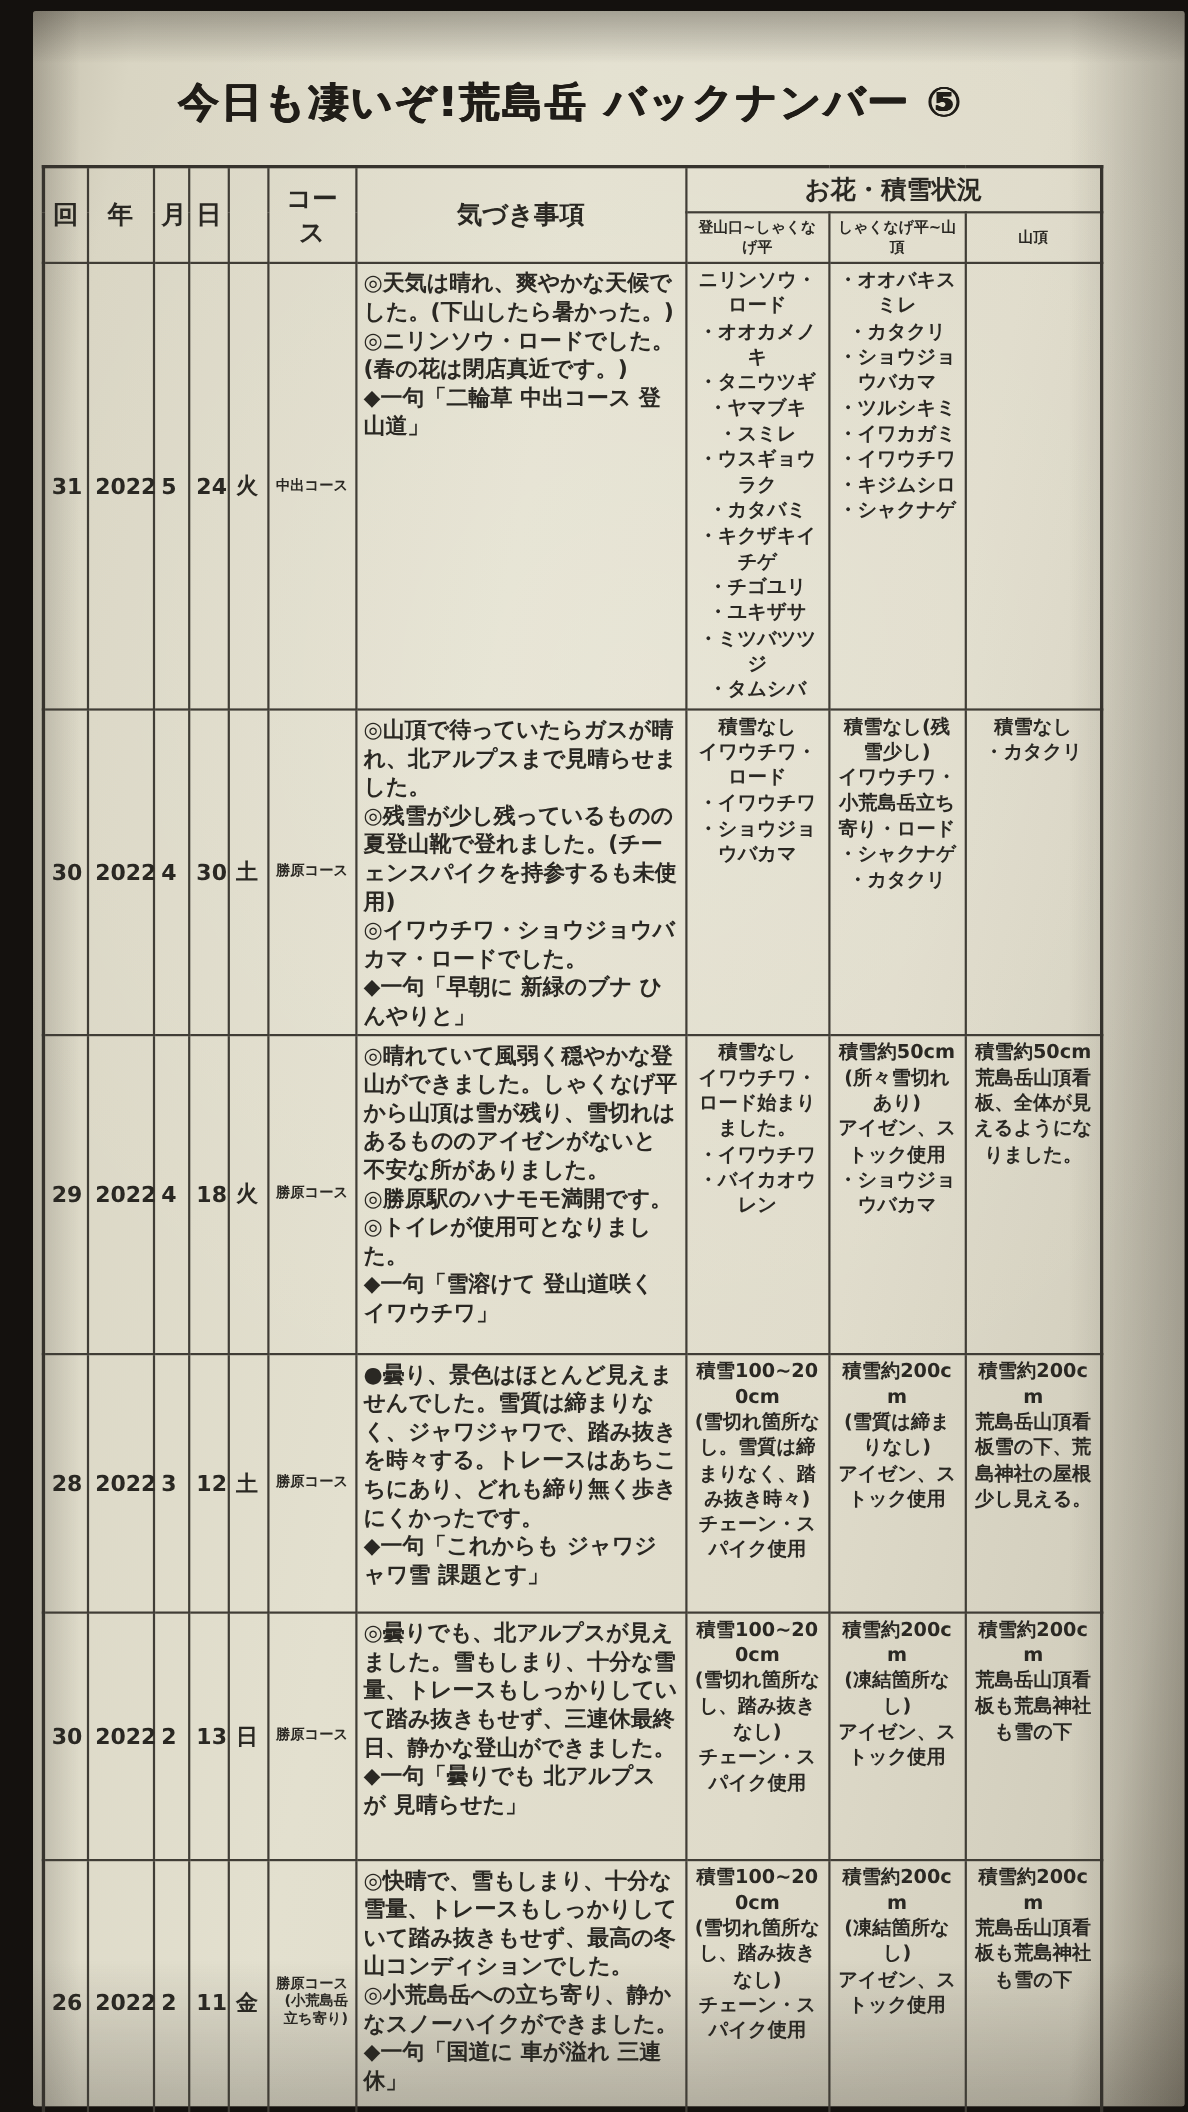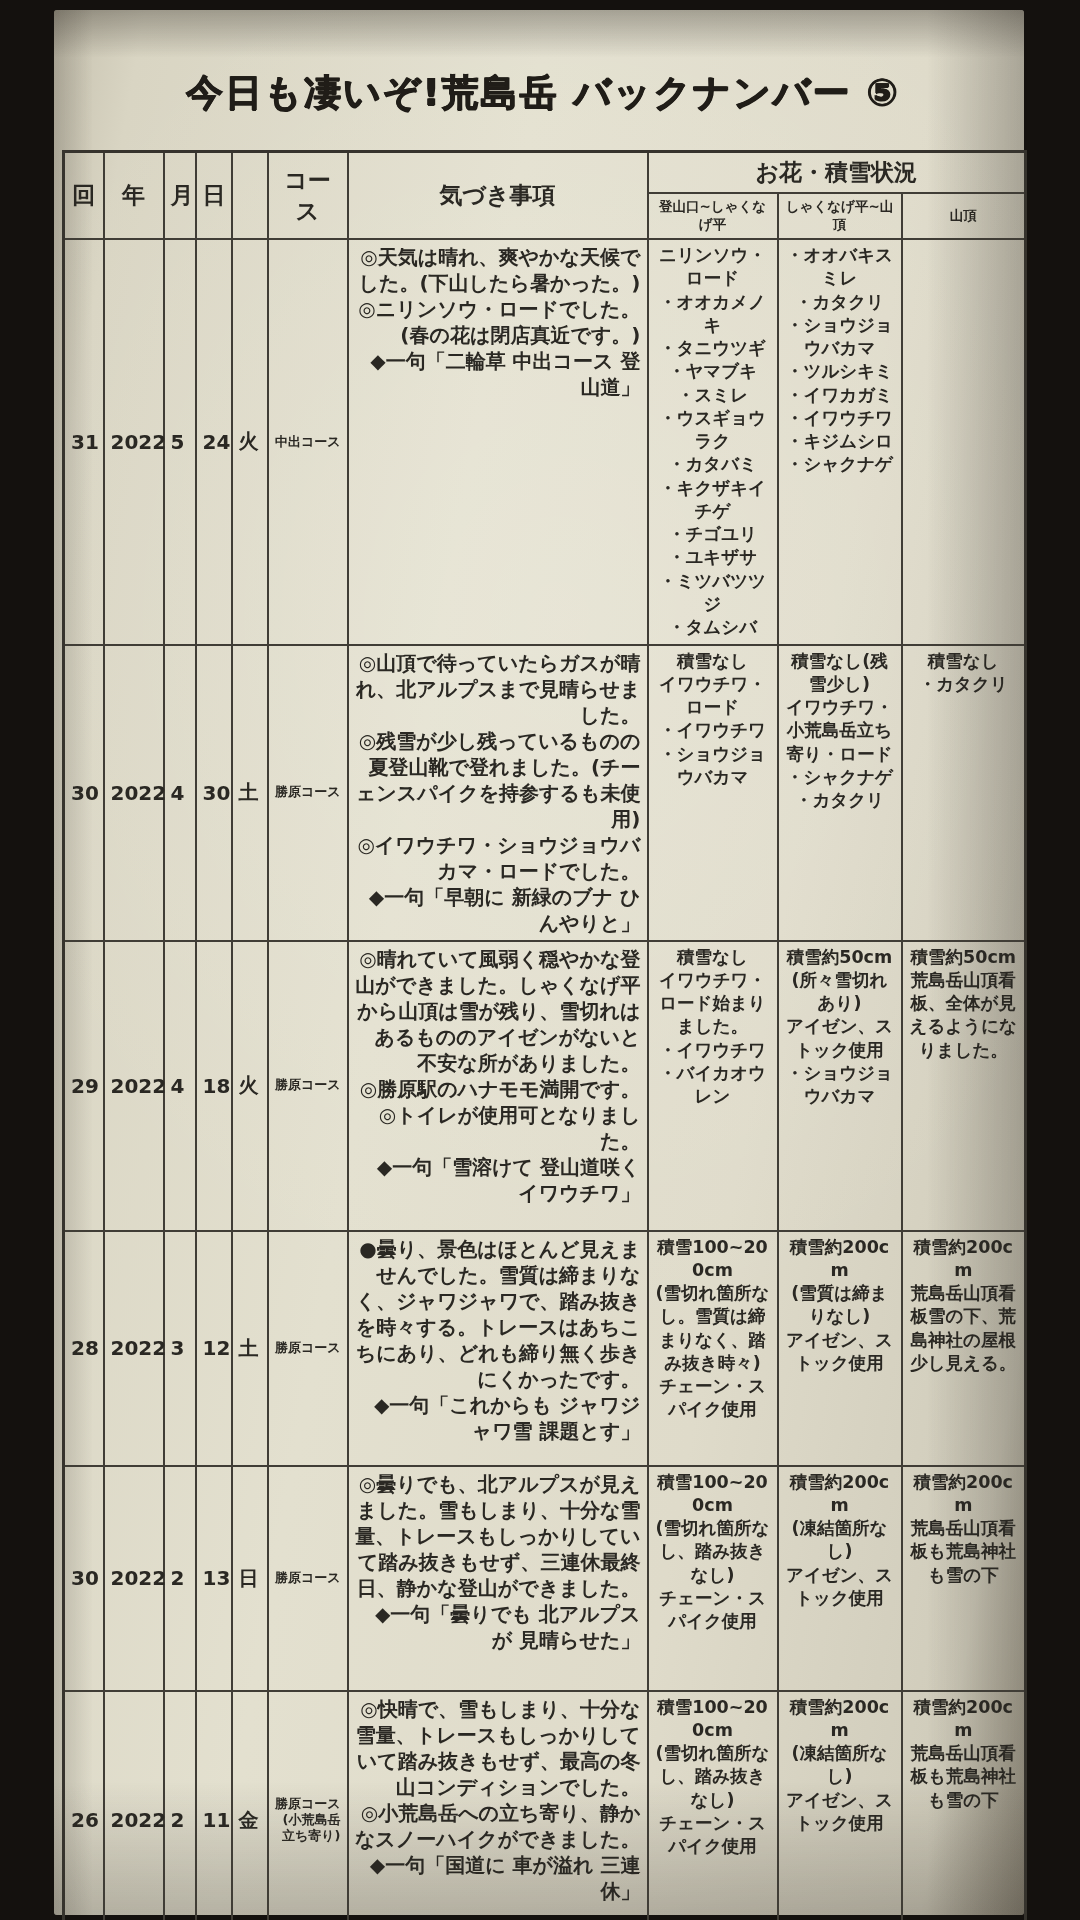--- a/index.html
+++ b/index.html
@@ -1,21 +1,21 @@
 <!DOCTYPE html>
 <html lang="ja"><head>
 <meta charset="utf-8">
 <style>
   html,body{margin:0;padding:0;}
   body{
     width:1080px;height:1920px;overflow:hidden;
     background:#14110e;
     font-family:"DejaVu Sans","Liberation Sans",sans-serif;
   }
-  .photo{position:relative;width:1003px;height:1920px;background:#14110e;margin-left:24px;}
+  .photo{position:relative;width:1080px;height:1920px;background:#14110e;}
   
   .paper{
     position:absolute;left:30px;top:10px;right:3px;bottom:5px;
     background:
       radial-gradient(90% 55% at 52% 32%, rgba(255,255,248,0.20), rgba(255,255,248,0) 70%),
       linear-gradient(100deg,#c6c1af 0%,#d9d5c3 7%,#e3e0cf 38%,#dfdbca 68%,#d0ccbb 92%,#ada795 100%);
     border-radius:3px;
   }
   .paper::after{
     content:"";position:absolute;inset:0;pointer-events:none;border-radius:3px;
@@ -40,21 +40,21 @@
     border:2px solid #403d36;
     padding:4px 6px;
     font-weight:600;
   }
   table.records{border:3px solid #36332d;}
   th{font-size:23px;font-weight:800;text-align:center;vertical-align:middle;padding:2px;}
   th.subhead{font-size:13.5px;font-weight:700;padding:2px 1px;}
   td.c-mid{vertical-align:middle;text-align:left;font-size:20px;}
   td.c-course{vertical-align:middle;text-align:right;font-size:13px;line-height:1.25;padding:4px 5px;}
   td.c-notes{
-    vertical-align:top;text-align:right;
+    vertical-align:top;text-align:left;
     font-size:20px;line-height:1.3;
     white-space:pre-wrap;word-break:break-all;
     padding:5px 7px;
   }
   td.c-zone{
     vertical-align:top;text-align:center;
     font-size:17.5px;line-height:1.33;
     white-space:pre-wrap;word-break:break-all;
     padding:4px 5px;font-weight:700;
   }

